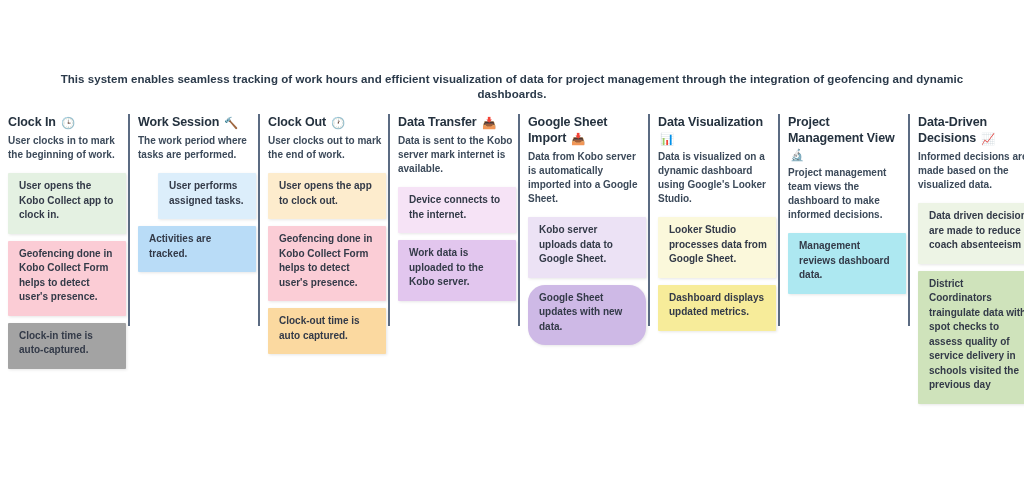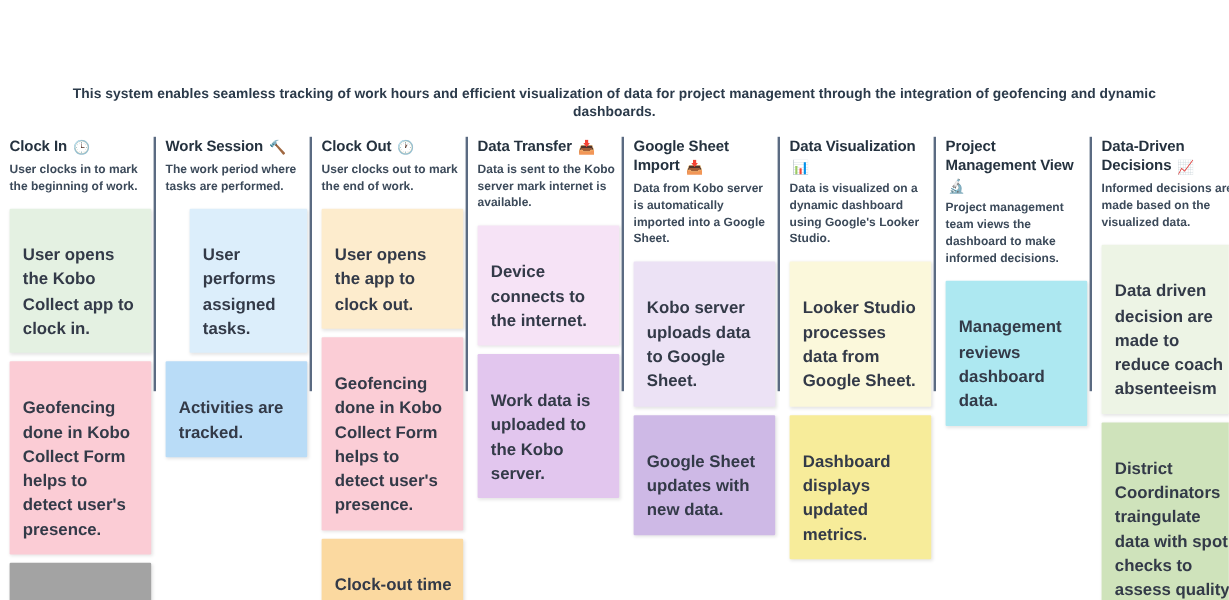--- a/index.html
+++ b/index.html
@@ -65,25 +65,25 @@
   }
   .col-desc {
     font-size: 10px;
     font-weight: 700;
     color: #3c4a5a;
     line-height: 1.42;
     margin: 0 0 11px 0;
   }
   .cards { display: block; }
   .card {
-    font-size: 14px;
+    font-size: 10px;
     font-weight: 700;
     color: #333a48;
     line-height: 1.45;
-    padding: 28px 9px 11px 11px;
+    padding: 6px 9px 11px 11px;
     margin-bottom: 7px;
     border-radius: 1px;
     box-shadow: 1px 1px 3px rgba(0,0,0,0.10);
     min-height: 40px;
     display: flex;
     align-items: center;
   }
   .card span { display: block; }
 </style>
 </head>
@@ -152,21 +152,21 @@
         </div>
       </div>
       <div class="column">
         <div class="divider"></div>
         <div class="col-title"><span>Google Sheet Import</span> <span class="ic">📥</span></div>
         <div class="col-desc">Data from Kobo server is automatically imported into a Google Sheet.</div>
         <div class="cards">
           <div class="card" style="background: rgb(236, 226, 245);">
             <span>Kobo server uploads data to Google Sheet.</span>
           </div>
-          <div class="card" style="background: rgb(206, 185, 230);">
+          <div class="card" style="background: rgb(206, 185, 230); border-radius: 17px;">
             <span>Google Sheet updates with new data.</span>
           </div>
         </div>
       </div>
       <div class="column">
         <div class="divider"></div>
         <div class="col-title"><span>Data Visualization</span> <span class="ic">📊</span></div>
         <div class="col-desc">Data is visualized on a dynamic dashboard using Google's Looker Studio.</div>
         <div class="cards">
           <div class="card" style="background: rgb(251, 248, 219);">

